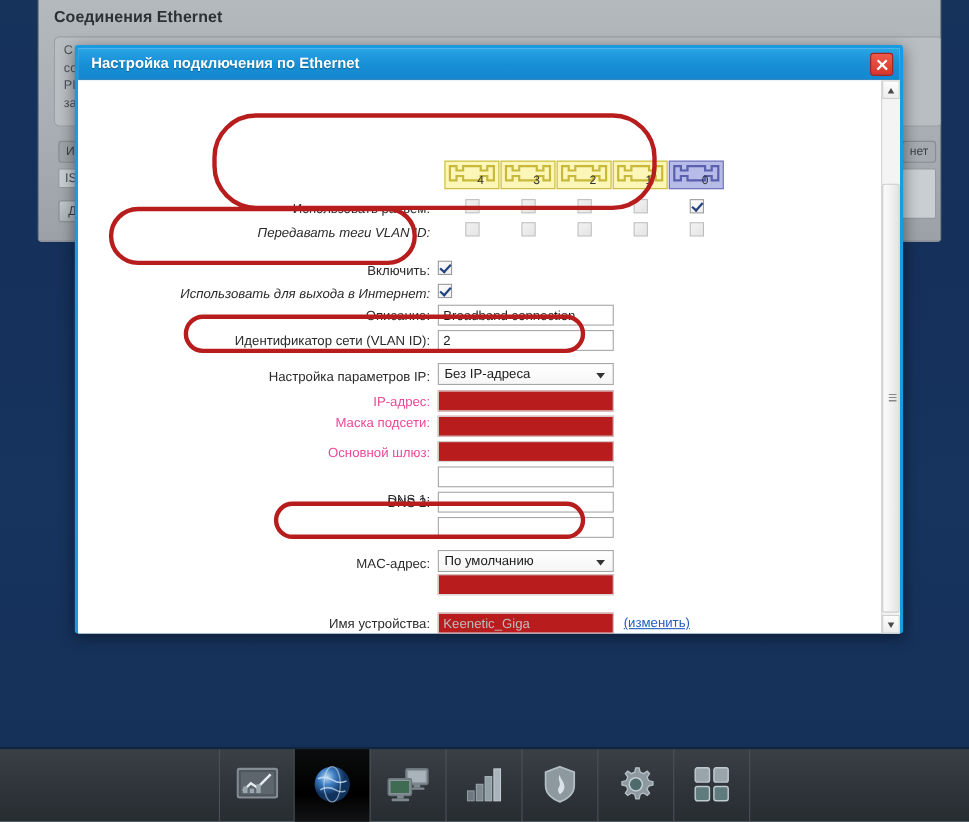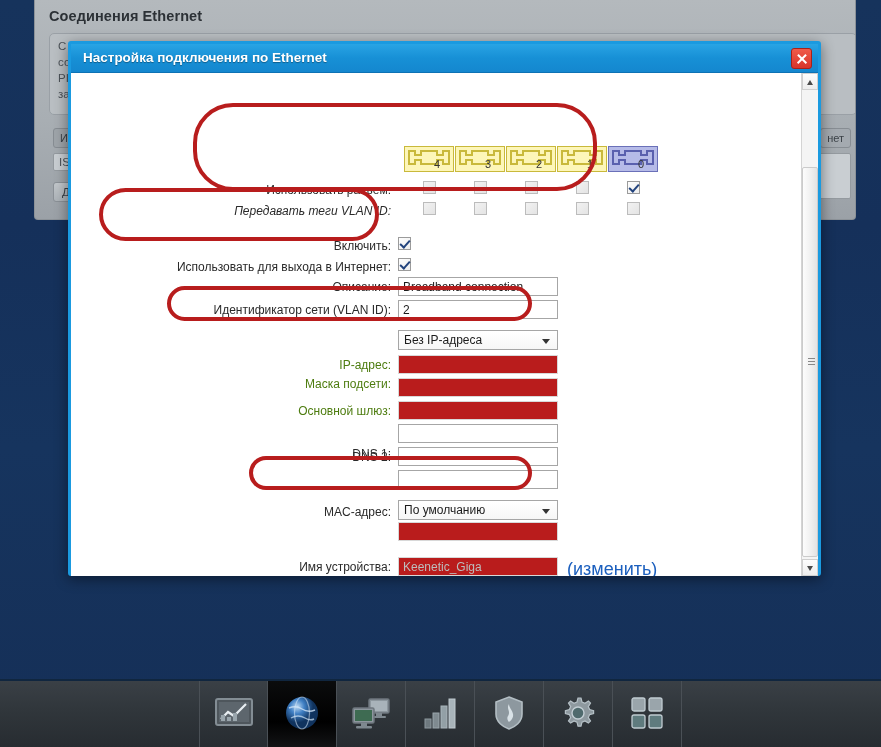--- a/index.html
+++ b/index.html
@@ -173,21 +173,21 @@
     background: repeating-linear-gradient(180deg,#888 0 1px,transparent 1px 3px);
   }
   .lbl {
     position: absolute;
     text-align: right;
     font-size: 12px;
     color: #2a2a2a;
     white-space: nowrap;
     right: 0;
   }
-  .lbl.dim { color: #4d7c0f; }
+  .lbl.dim { color: #ec4899; }
 
   
   #port-strip { position: absolute; left: 333px; top: 73px; display: flex; }
   .port {
     width: 50px; height: 26px;
     margin-right: 1px;
     position: relative;
     background: #fdf6b9;
     border: 1px solid #c9b93b;
   }
@@ -260,21 +260,21 @@
     position: absolute;
     right: 7px; top: 8px;
     width: 0; height: 0;
     border-left: 4.5px solid transparent;
     border-right: 4.5px solid transparent;
     border-top: 5px solid #333;
   }
 
   a.link {
     position: absolute;
-    font-size: 18px;
+    font-size: 12px;
     color: #1b5fbe;
     text-decoration: underline;
     cursor: pointer;
   }
 
   
   .annot {
     position: absolute;
     border: 4px solid #b81d1d;
     border-radius: 40px;
@@ -398,29 +398,30 @@
       <div class="cb-cell" style="left:486px; top:129px;">
           <span class="cbx disabled"></span>
         </div>
       <div class="cb-cell" style="left:537px; top:129px;">
           <span class="cbx disabled"></span>
         </div>
 
       <div class="lbl" style="top:166px; width:260px; left:60px;">Включить:</div>
       <span class="cbx checked" style="position:absolute; left:327px; top:164px;"></span>
 
-      <div class="lbl" style="top:187px; width:260px; left:60px;">Использовать для выхода в Интернет:</div>
+      <div class="lbl" style="top:187px; width:260px; left:60px;font-style:italic;">Использовать для выхода в Интернет:</div>
       <span class="cbx checked" style="position:absolute; left:327px; top:185px;"></span>
 
       <div class="lbl" style="top:207px; width:260px; left:60px;">Описание:</div>
       <input class="txt" style="left: 327px; top: 204px; width: 160px;" value="Broadband connection">
 
       <div class="lbl" style="top:230px; width:260px; left:60px;">Идентификатор сети (VLAN ID):</div>
       <input class="txt" style="left: 327px; top: 227px; width: 160px;" value="2">
 
+      <div class="lbl" style="top:262px; width:260px; left:60px;">Настройка параметров IP:</div>
       <div class="sel" style="left:327px; top:257px; width:160px;">Без IP-адреса</div>
 
       <div class="lbl dim" style="top:285px; width:260px; left:60px;">IP-адрес:</div>
       <input class="txt dim" disabled="" style="left: 327px; top: 282px; width: 160px;" value="">
 
       <div class="lbl dim" style="top:304px; width:260px; left:60px;">Маска подсети:</div>
       <input class="txt dim" disabled="" style="left: 327px; top: 305px; width: 160px;" value="">
 
       <div class="lbl dim" style="top:331px; width:260px; left:60px;">Основной шлюз:</div>
       <input class="txt dim" disabled="" style="left: 327px; top: 328px; width: 160px;" value="">

